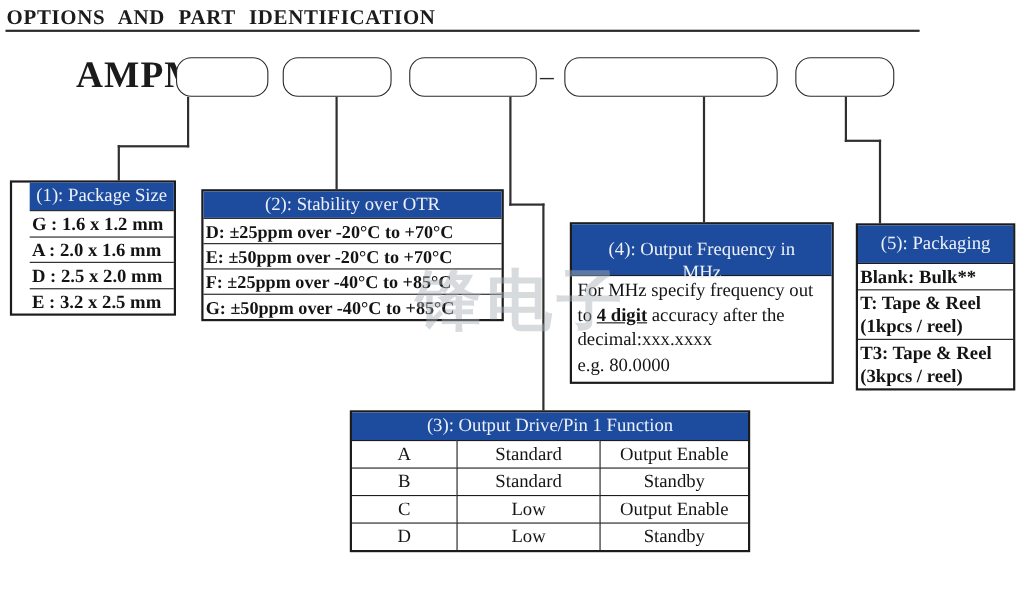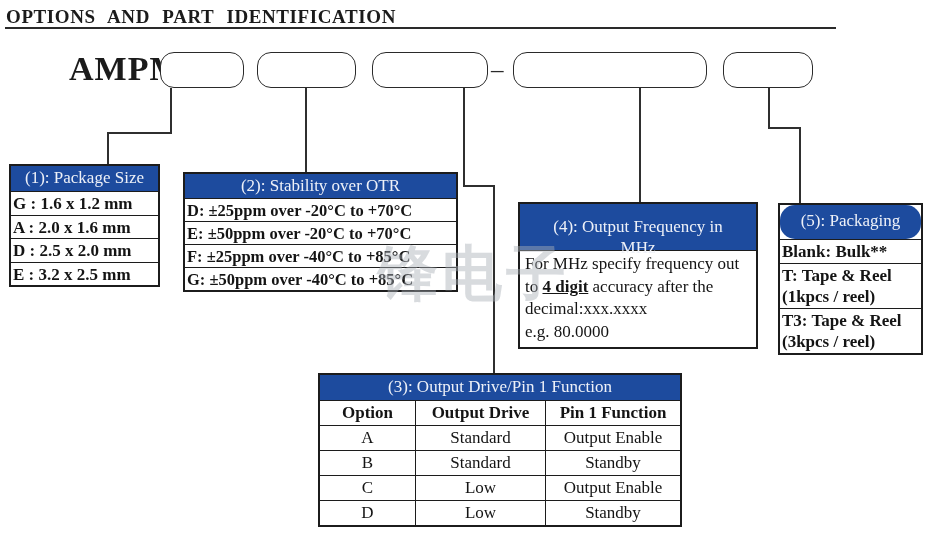--- a/index.html
+++ b/index.html
@@ -33,28 +33,28 @@
   
   .opt-table { border: 2px solid #1c1c1c; background: #fff; }
   .opt-header {
     background: #1d4b9e; color: #eef1f8; text-align: center;
     font-size: 17px; padding-top: 2px;
   }
   .opt-row {
     border-top: 1.6px solid #1c1c1c; text-align: left;
     font-size: 17px; line-height: 21px; padding: 1px 2px; font-weight: bold;
   }
-  .t1 { left: 9px;  top: 164px; width: 151px; }
+  .t1 { left: 9px;  top: 164px; width: 151px; padding-left: 16px; }
   .t1 .opt-header { height: 25px; }
   .t1 .opt-row { height: 23.5px; }
   .t2 { left: 183px; top: 172px; width: 275px; }
   .t2 .opt-header { height: 24px; }
   .t2 .opt-row { height: 23px; font-size: 16.5px; }
   .t5 { left: 778px; top: 203px; width: 145px; }
-  .t5 .opt-header { height: 34px; padding-top: 6px; border-radius: 15px; }
+  .t5 .opt-header { height: 34px; padding-top: 6px; }
 
   
   .t4 { left: 518px; top: 202px; width: 240px; }
   .t4 .opt-header { height: 46px; line-height: 21px; padding-top: 12px; }
   .t4-body {
     border-top: 1.8px solid #1c1c1c; font-size: 17px; line-height: 22.5px;
     padding: 2px 4px 4px 5px; text-align: left;
   }
   .t4-em { font-weight: bold; text-decoration: underline; }
 
@@ -144,25 +144,20 @@
   </div>
   <div class="opt-row">
     <div>T3: Tape &amp; Reel</div>
     <div>(3kpcs / reel)</div>
   </div>
 </div>
 
 <div class="abs opt-table t3">
   <div class="opt-header">(3): Output Drive/Pin 1 Function</div>
   <div class="t3-grid-row">
-    <div class="t3-cell t3-colhead">Option</div>
-    <div class="t3-cell t3-colhead">Output Drive</div>
-    <div class="t3-cell t3-colhead">Pin 1 Function</div>
-  </div>
-  <div class="t3-grid-row">
     <div class="t3-cell">A</div>
     <div class="t3-cell">Standard</div>
     <div class="t3-cell">Output Enable</div>
   </div>
   <div class="t3-grid-row">
     <div class="t3-cell">B</div>
     <div class="t3-cell">Standard</div>
     <div class="t3-cell">Standby</div>
   </div>
   <div class="t3-grid-row">

